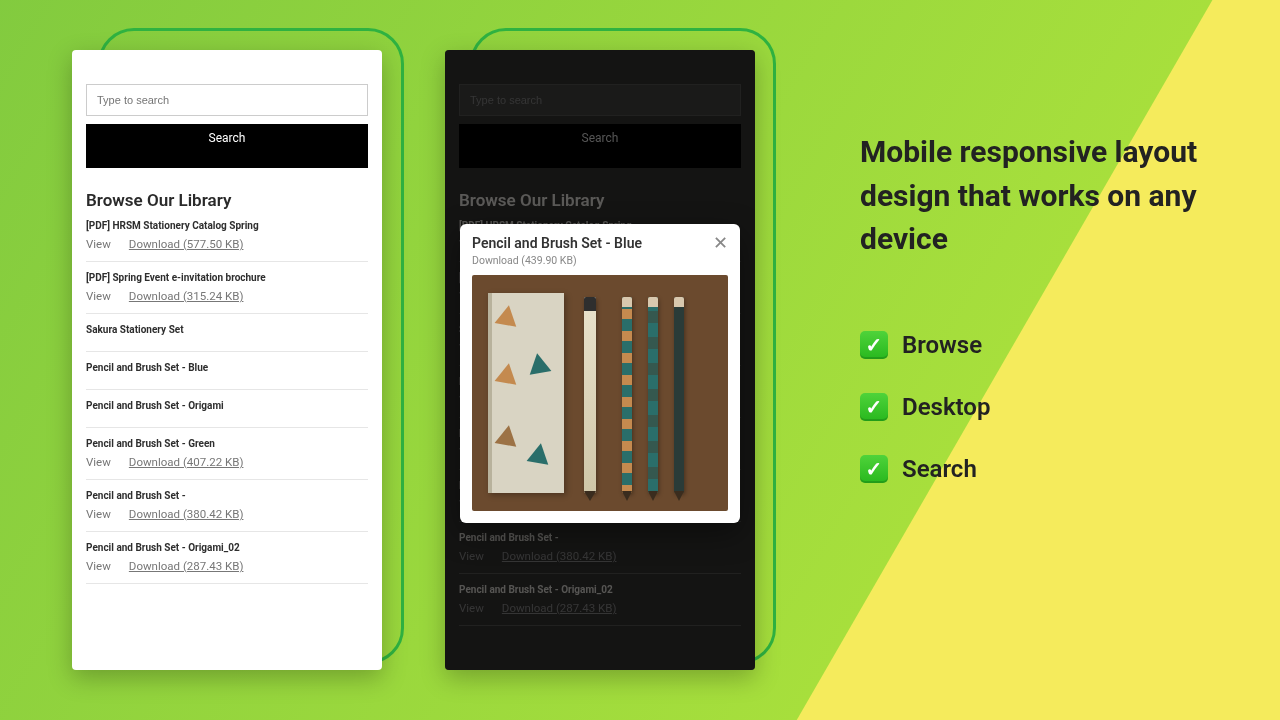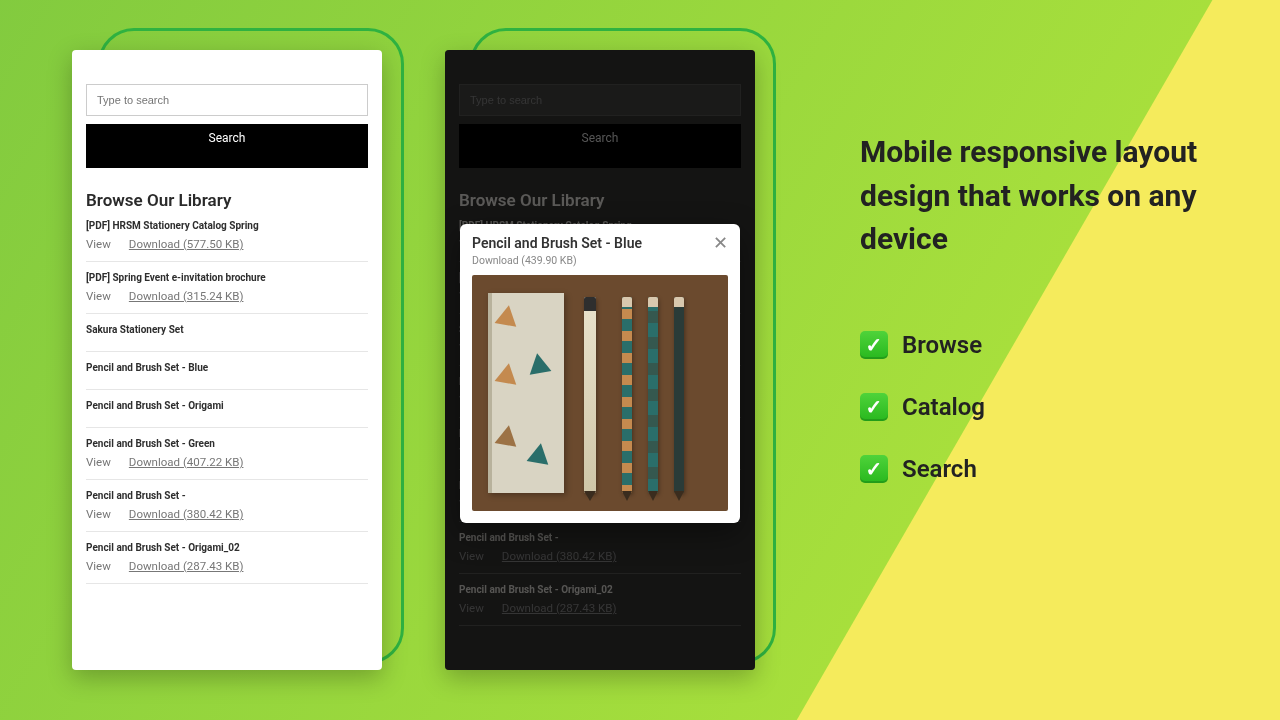--- a/index.html
+++ b/index.html
@@ -277,21 +277,21 @@
 
   <div class="copy">
     <div class="headline">Mobile responsive layout design that works on any device</div>
     <div class="features">
       <div class="feat">
         <span class="check">✓</span>
         <span>Browse</span>
       </div>
       <div class="feat">
         <span class="check">✓</span>
-        <span>Catalog</span>
+        <span>Desktop</span>
       </div>
       <div class="feat">
         <span class="check">✓</span>
         <span>Search</span>
       </div>
     </div>
   </div>
 </div>
 
 </body></html>

